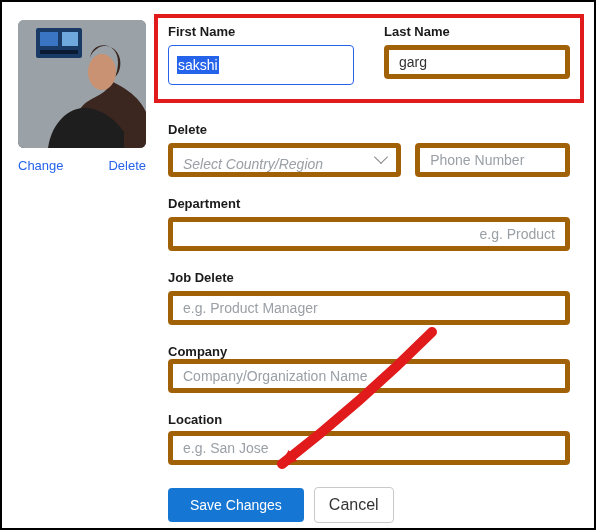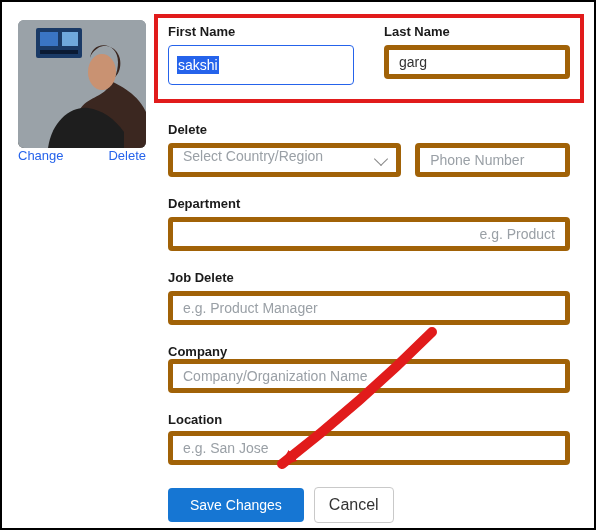--- a/index.html
+++ b/index.html
@@ -27,20 +27,21 @@
       height: 128px;
       border-radius: 6px;
       background: linear-gradient(to bottom, #8a8f95 0%, #6b7076 35%, #3a3a3a 100%);
       position: relative;
       overflow: hidden;
     }
     .avatar svg { width: 100%; height: 100%; }
     .avatar-actions {
       display: flex;
       justify-content: space-between;
+      margin-top: 10px;
       font-size: 13px;
     }
     .avatar-actions a {
       color: #2563eb;
       text-decoration: none;
       cursor: pointer;
     }
     .right-col {
       flex: 1;
     }
@@ -88,24 +89,25 @@
       border: 1px solid #2563eb;
       border-radius: 4px;
       display: flex;
       align-items: center;
       padding: 0 8px;
     }
     .section { margin-top: 18px; }
     .phone-row { display: flex; gap: 14px; }
     .select {
       display: flex;
-      align-items: flex-end;
+      align-items: flex-start;
       justify-content: space-between;
       cursor: pointer;
       color: #9aa0a6;
+      font-style: italic;
     }
     .chev {
       width: 10px; height: 10px;
       border-right: 1.5px solid #888;
       border-bottom: 1.5px solid #888;
       transform: rotate(45deg);
       margin-top: -4px;
     }
     .col60 { flex: 0 0 58%; }
     .col40 { flex: 1; }

